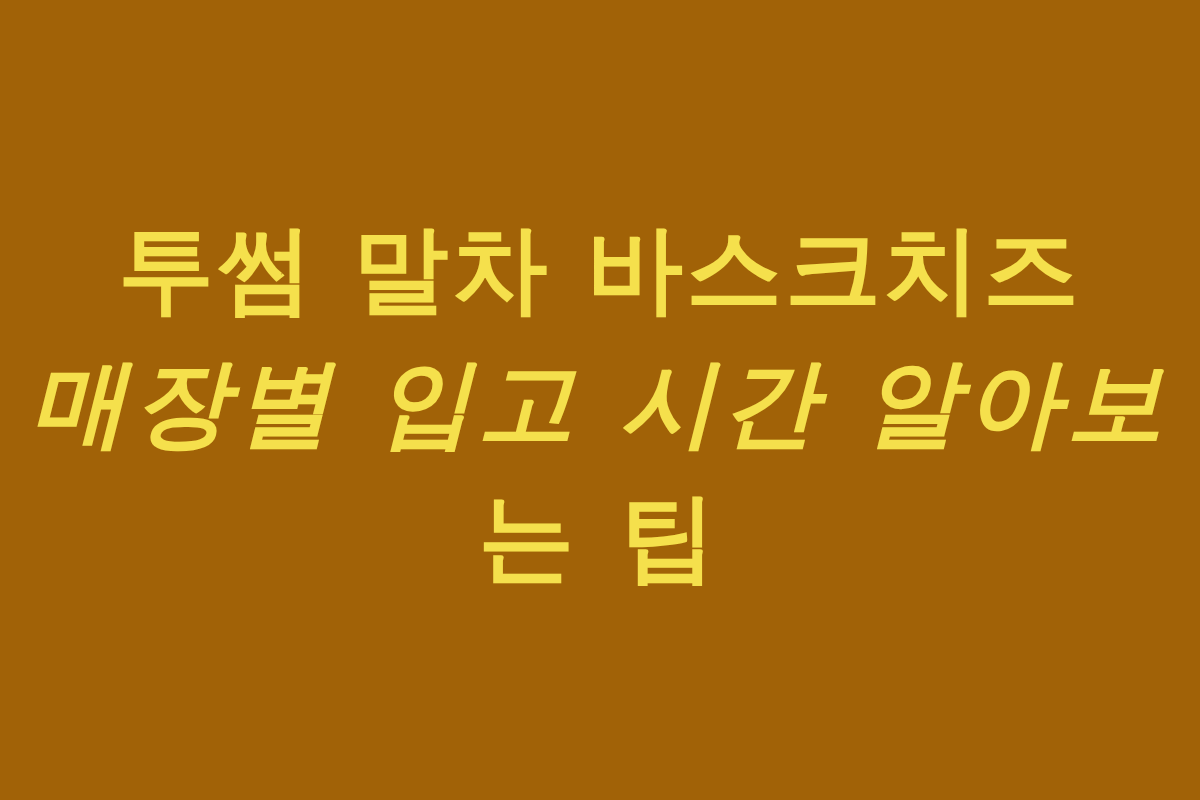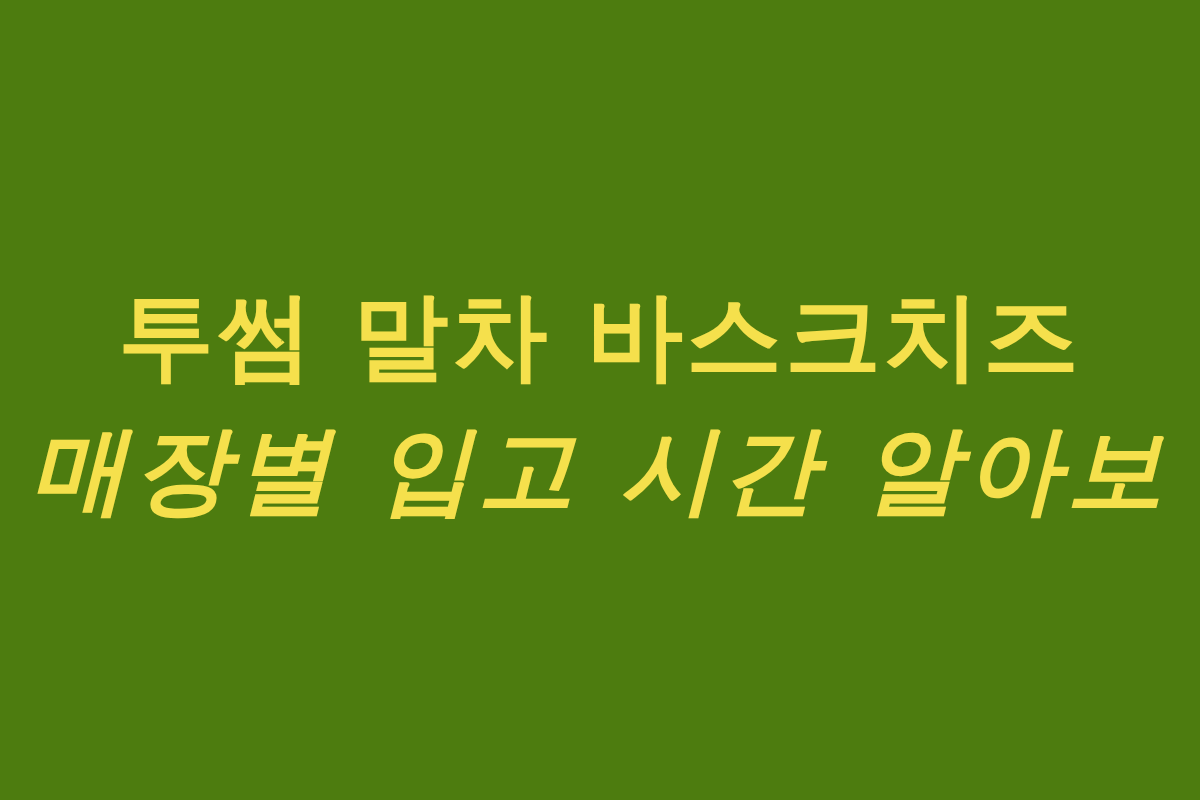--- a/index.html
+++ b/index.html
@@ -50,24 +50,25 @@
   }
 
   
   .headline-line.line-1 { letter-spacing: 3px; }
   .headline-line.line-2 { letter-spacing: 6px; }
   .headline-line.line-3 { letter-spacing: 6px; }
 </style>
 </head>
 <body>
 
-<div id="thumbnail-canvas" style="background: #4d7c0f;">
+<div id="thumbnail-canvas" style="background: #a16207;">
 
   <div id="headline-block">
 
     <span class="headline-line line-1" style="color: rgb(245, 224, 76);">투썸 말차 바스크치즈</span>
 
     <span class="headline-line line-2" style="color: rgb(245, 224, 76); font-style: italic;">매장별 입고 시간 알아보</span>
 
+    <span class="headline-line line-3" style="color: rgb(245, 224, 76);">는 팁</span>
 
   </div>
 
 </div>
 
 </body></html>

